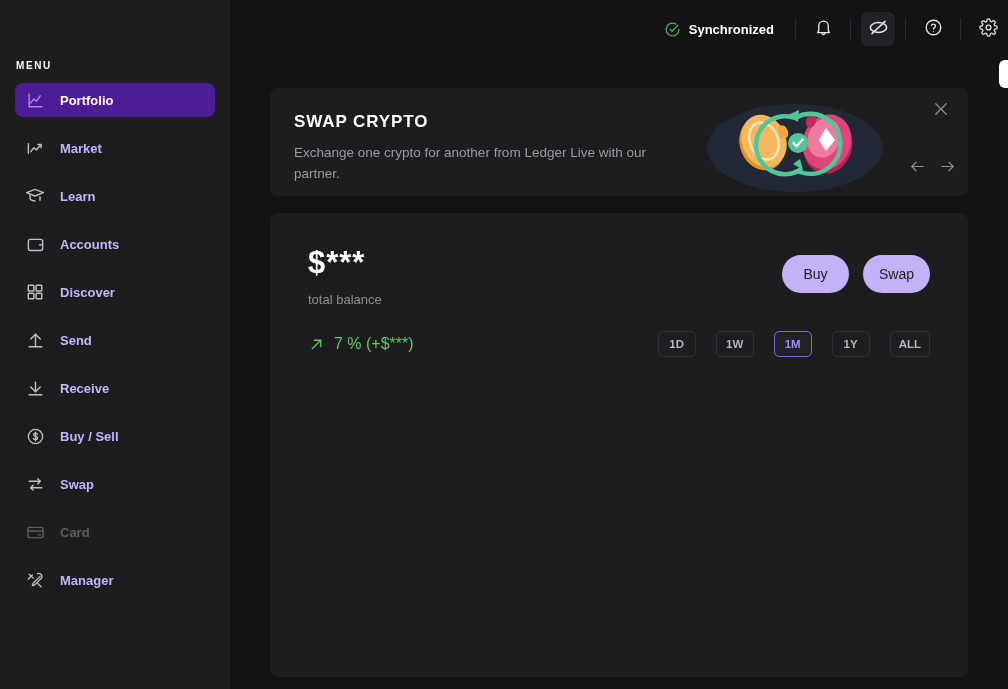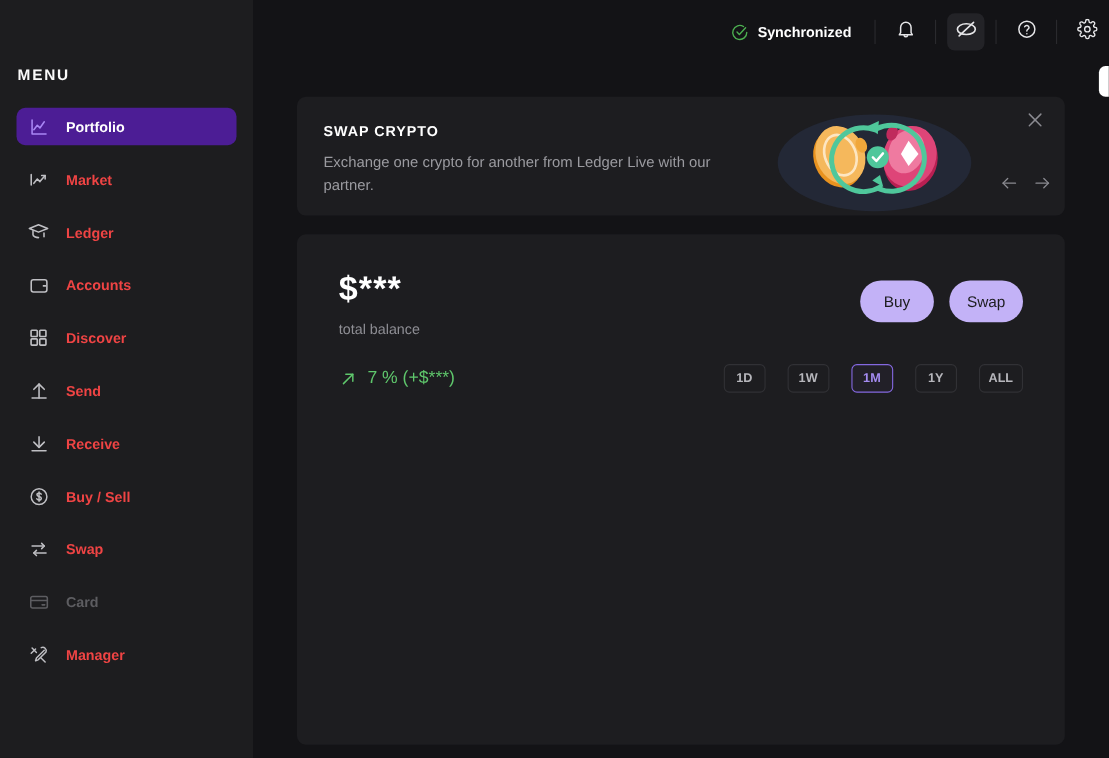--- a/index.html
+++ b/index.html
@@ -14,34 +14,34 @@
   
   .sidebar {
     width: 230px; height: 689px;
     background: #1d1d1f;
     flex: 0 0 230px;
     padding-top: 60px;
     position: relative;
   }
   .menu-label {
     color: #fafafa;
-    font-size: 14px;
+    font-size: 10px;
     font-weight: bold;
     letter-spacing: 1.6px;
     padding-left: 16px;
-    margin-bottom: 22px;
+    margin-bottom: 12px;
   }
   .nav { padding: 0 15px; }
   .nav-item {
     display: flex; align-items: center;
     height: 34px;
     margin-bottom: 14px;
     padding-left: 9px;
     border-radius: 8px;
-    color: #ef4444;
+    color: #c4b5fd;
     font-size: 13px;
     font-weight: bold;
     cursor: pointer;
   }
   .nav-item .ico {
     width: 22px; height: 22px;
     margin-right: 14px;
     display: flex; align-items: center; justify-content: center;
     flex: 0 0 22px;
   }
@@ -104,21 +104,21 @@
   .banner {
     position: absolute;
     left: 40px; top: 88px;
     width: 698px; height: 108px;
     background: #1d1d20;
     border-radius: 8px;
     overflow: hidden;
   }
   .banner-text { padding: 24px 0 0 24px; width: 420px; }
   .banner-title {
-    color: #ffffff; font-size: 13px; font-weight: bold;
+    color: #ffffff; font-size: 17px; font-weight: bold;
     letter-spacing: 0.9px; margin-bottom: 11px;
   }
   .banner-desc { color: #9b9ba0; font-size: 13.5px; line-height: 1.55; }
   .banner-art {
     position: absolute; right: 78px; top: 0;
     width: 190px; height: 108px;
   }
   .banner-close {
     position: absolute; right: 18px; top: 12px;
     width: 18px; height: 18px; cursor: pointer;
@@ -221,21 +221,21 @@
       </div>
 
       <div class="nav-item">
         <span class="ico">
           <svg width="20" height="20" viewBox="0 0 24 24" fill="none" stroke="#bfbfc3" stroke-width="1.7" stroke-linecap="round" stroke-linejoin="round">
               <path d="M2 8l10-4 10 4-10 4L2 8z"></path>
               <path d="M6 10.5V15c0 1.5 3 3 6 3"></path>
               <path d="M18 13v4"></path>
             </svg>
         </span>
-        <span>Ledger</span>
+        <span>Learn</span>
       </div>
 
       <div class="nav-item">
         <span class="ico">
           <svg width="19" height="19" viewBox="0 0 24 24" fill="none" stroke="#bfbfc3" stroke-width="1.8" stroke-linecap="round" stroke-linejoin="round">
               <rect x="3" y="5.5" width="18" height="14" rx="2.5"></rect>
               <path d="M17 12.5h2.5"></path>
             </svg>
         </span>
         <span>Accounts</span>

